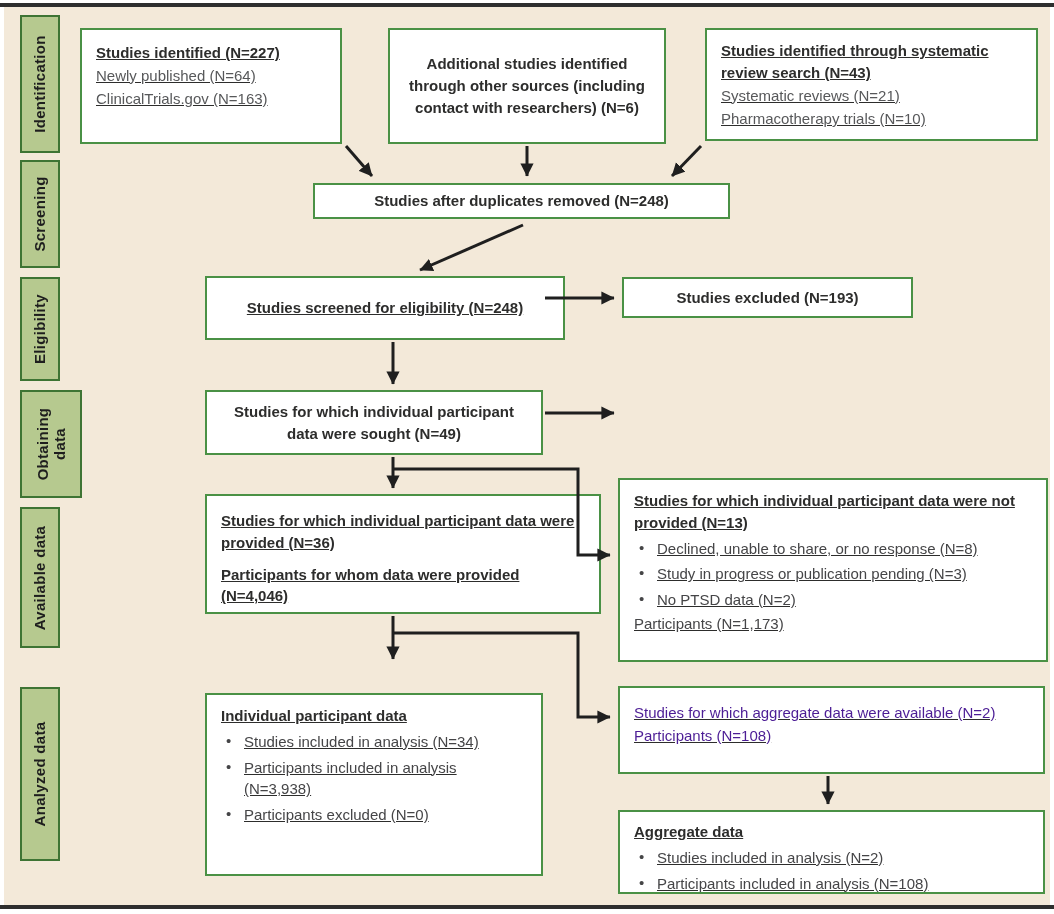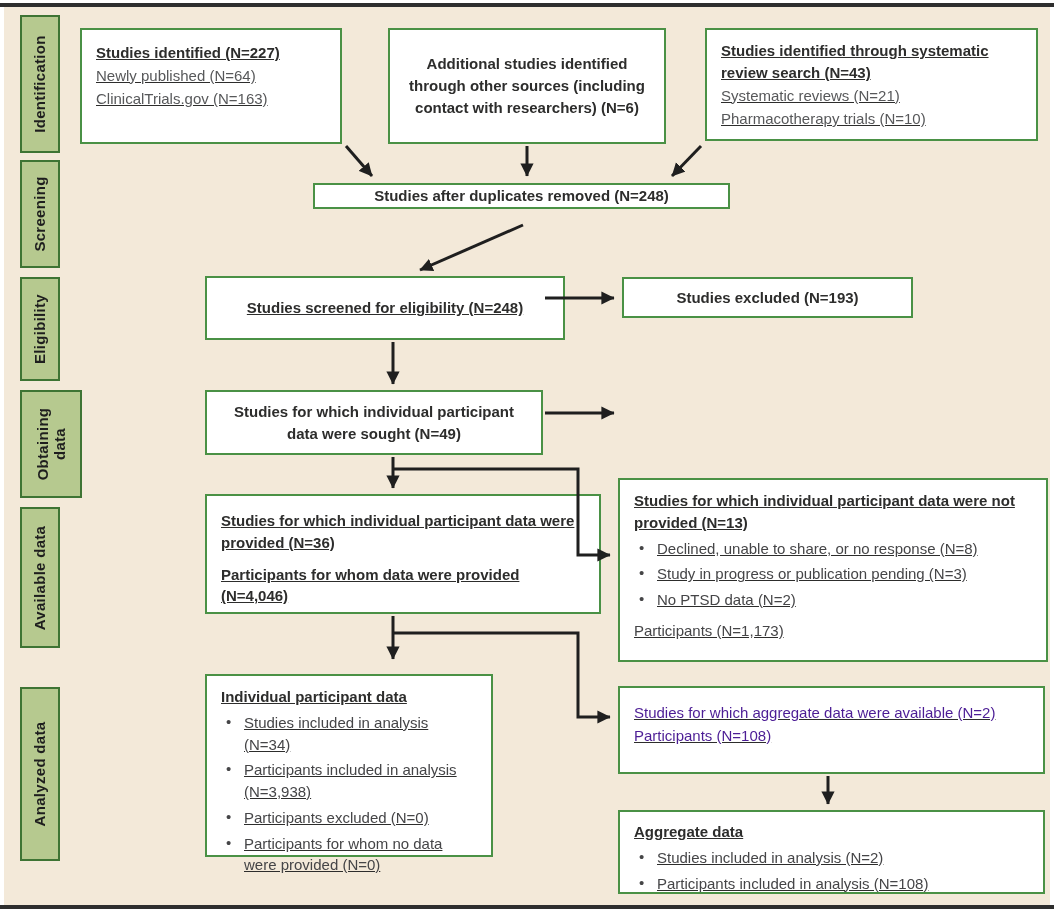--- a/index.html
+++ b/index.html
@@ -25,21 +25,21 @@
   .box { position:absolute; background:#ffffff; border:2px solid #4a9145; color:#2d2d2c; }
   .box .pad { padding:12px 14px;text-decoration:underline; }
   .box.center { display:flex; align-items:center; justify-content:center; text-align:center; }
   .t { font-weight:bold; font-size:15px; line-height:1.45; color:#2d2d2c; }
   .sub { font-size:15px; line-height:1.55; color:#57585a; }
   .plain { font-size:15px; line-height:1.5; color:#4c1d95; }
   .gap-top { margin-top:10px; }
   ul.blt { list-style:none; margin-top:2px; }
   ul.blt li { position:relative; padding-left:23px; font-size:15px; line-height:1.45; color:#454547; margin-top:4px; }
   ul.blt li::before { content:"\2022"; position:absolute; left:5px; top:-1px; color:#454547; }
-  .foot { font-size:15px; color:#454547; margin-top:11px; }
+  .foot { font-size:15px; color:#454547; margin-top:4px; }
 
   svg.arrows { position:absolute; left:0; top:0; }
 </style>
 </head>
 <body>
 
 <div class="stage">
   <div class="rule top"></div>
   <div class="panel"></div>
   <div class="rule bottom"></div>
@@ -76,21 +76,21 @@
   </div>
 
   <div class="box" style="left:705px; top:28px; width:333px; height:113px;">
     <div class="pad" style="padding-top:10px;">
       <div class="t">Studies identified through systematic review search (N=43)</div>
       <div class="sub">Systematic reviews (N=21)</div>
       <div class="sub">Pharmacotherapy trials (N=10)</div>
     </div>
   </div>
 
-  <div class="box center" style="left:313px; top:183px; width:417px; height:26px;">
+  <div class="box center" style="left:313px; top:183px; width:417px; height:36px;">
     <div class="t">Studies after duplicates removed (N=248)</div>
   </div>
 
   <div class="box center" style="left:205px; top:276px; width:360px; height:64px;text-decoration:underline;">
     <div class="t" style="max-width:280px;">Studies screened for eligibility (N=248)</div>
   </div>
   <div class="box center" style="left:622px; top:277px; width:291px; height:41px;">
     <div class="t">Studies excluded (N=193)</div>
   </div>
 
@@ -110,28 +110,27 @@
       <div class="t">Studies for which individual participant data were not provided (N=13)</div>
       <ul class="blt">
         <li>Declined, unable to share, or no response (N=8)</li>
         <li>Study in progress or publication pending (N=3)</li>
         <li>No PTSD data (N=2)</li>
       </ul>
       <div class="foot">Participants (N=1,173)</div>
     </div>
   </div>
 
-  <div class="box" style="left:205px; top:674px; width:288px; height:183px;">
+  <div class="box" style="left:205px; top:693px; width:338px; height:183px;">
     <div class="pad" style="padding-top:10px;">
       <div class="t">Individual participant data</div>
       <ul class="blt">
         <li>Studies included in analysis (N=34)</li>
         <li>Participants included in analysis (N=3,938)</li>
         <li>Participants excluded (N=0)</li>
-        <li>Participants for whom no data were provided (N=0)</li>
       </ul>
     </div>
   </div>
 
   <div class="box" style="left:618px; top:686px; width:427px; height:88px;">
     <div class="pad" style="padding-top:14px;">
       <div class="plain">Studies for which aggregate data were available (N=2)</div>
       <div class="plain">Participants (N=108)</div>
     </div>
   </div>

